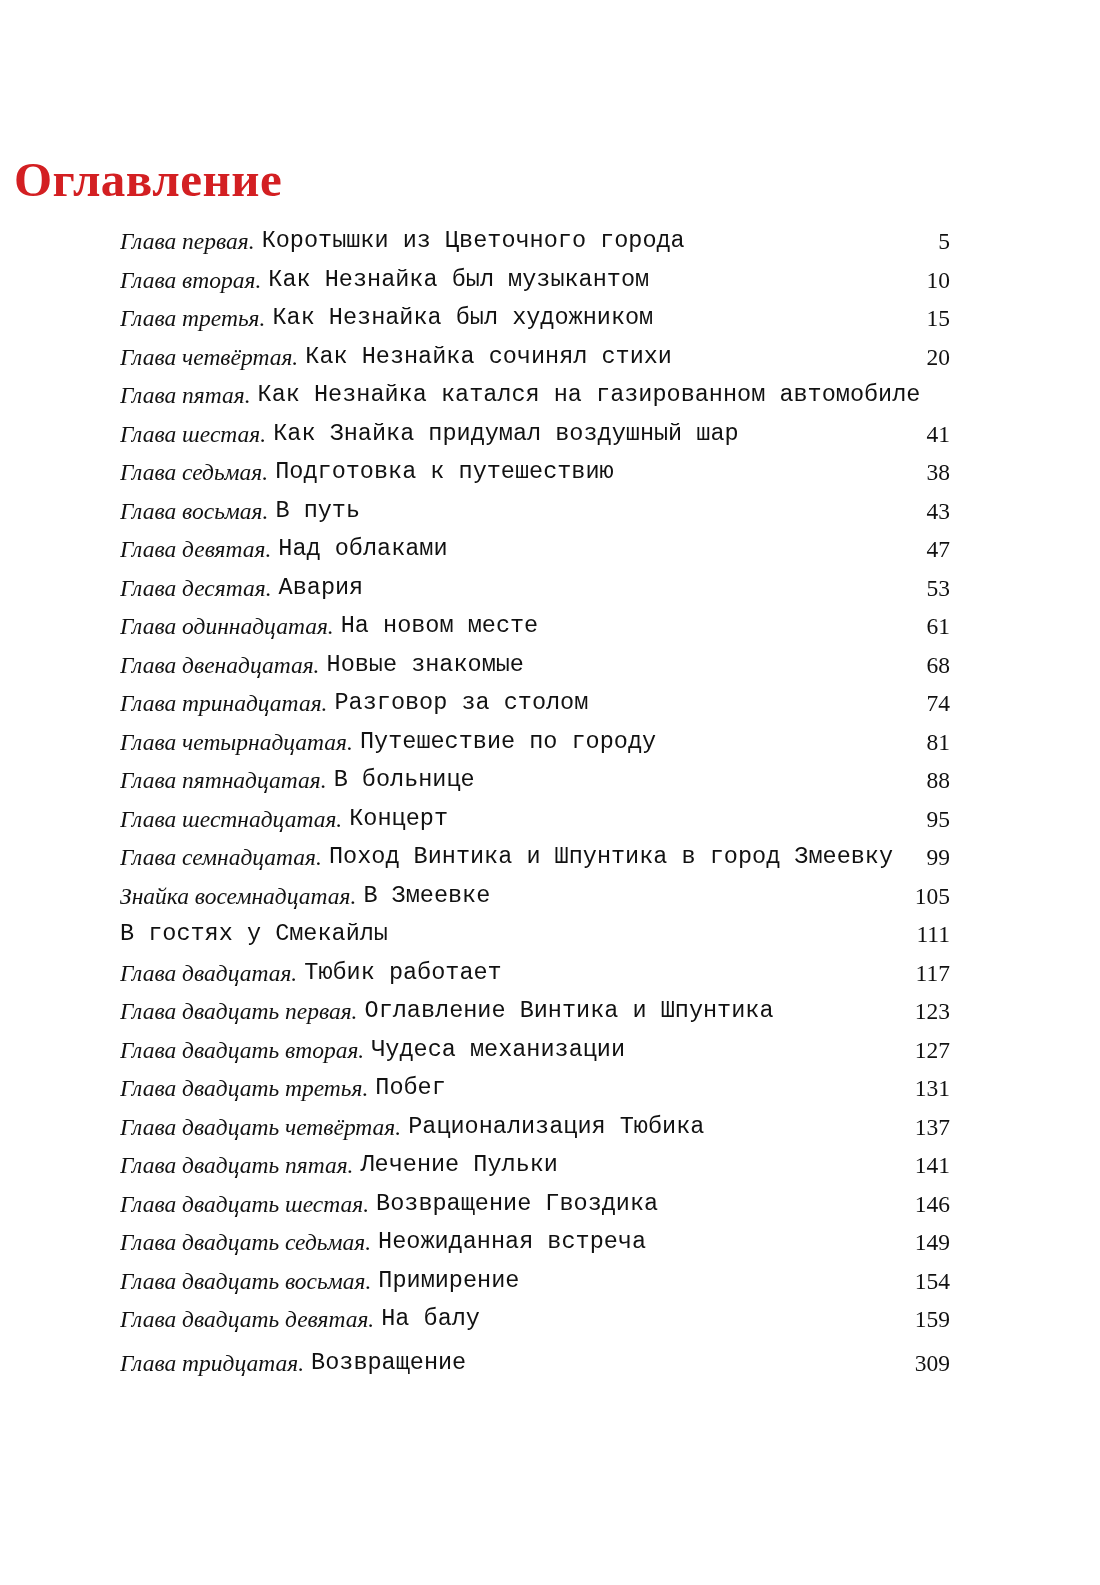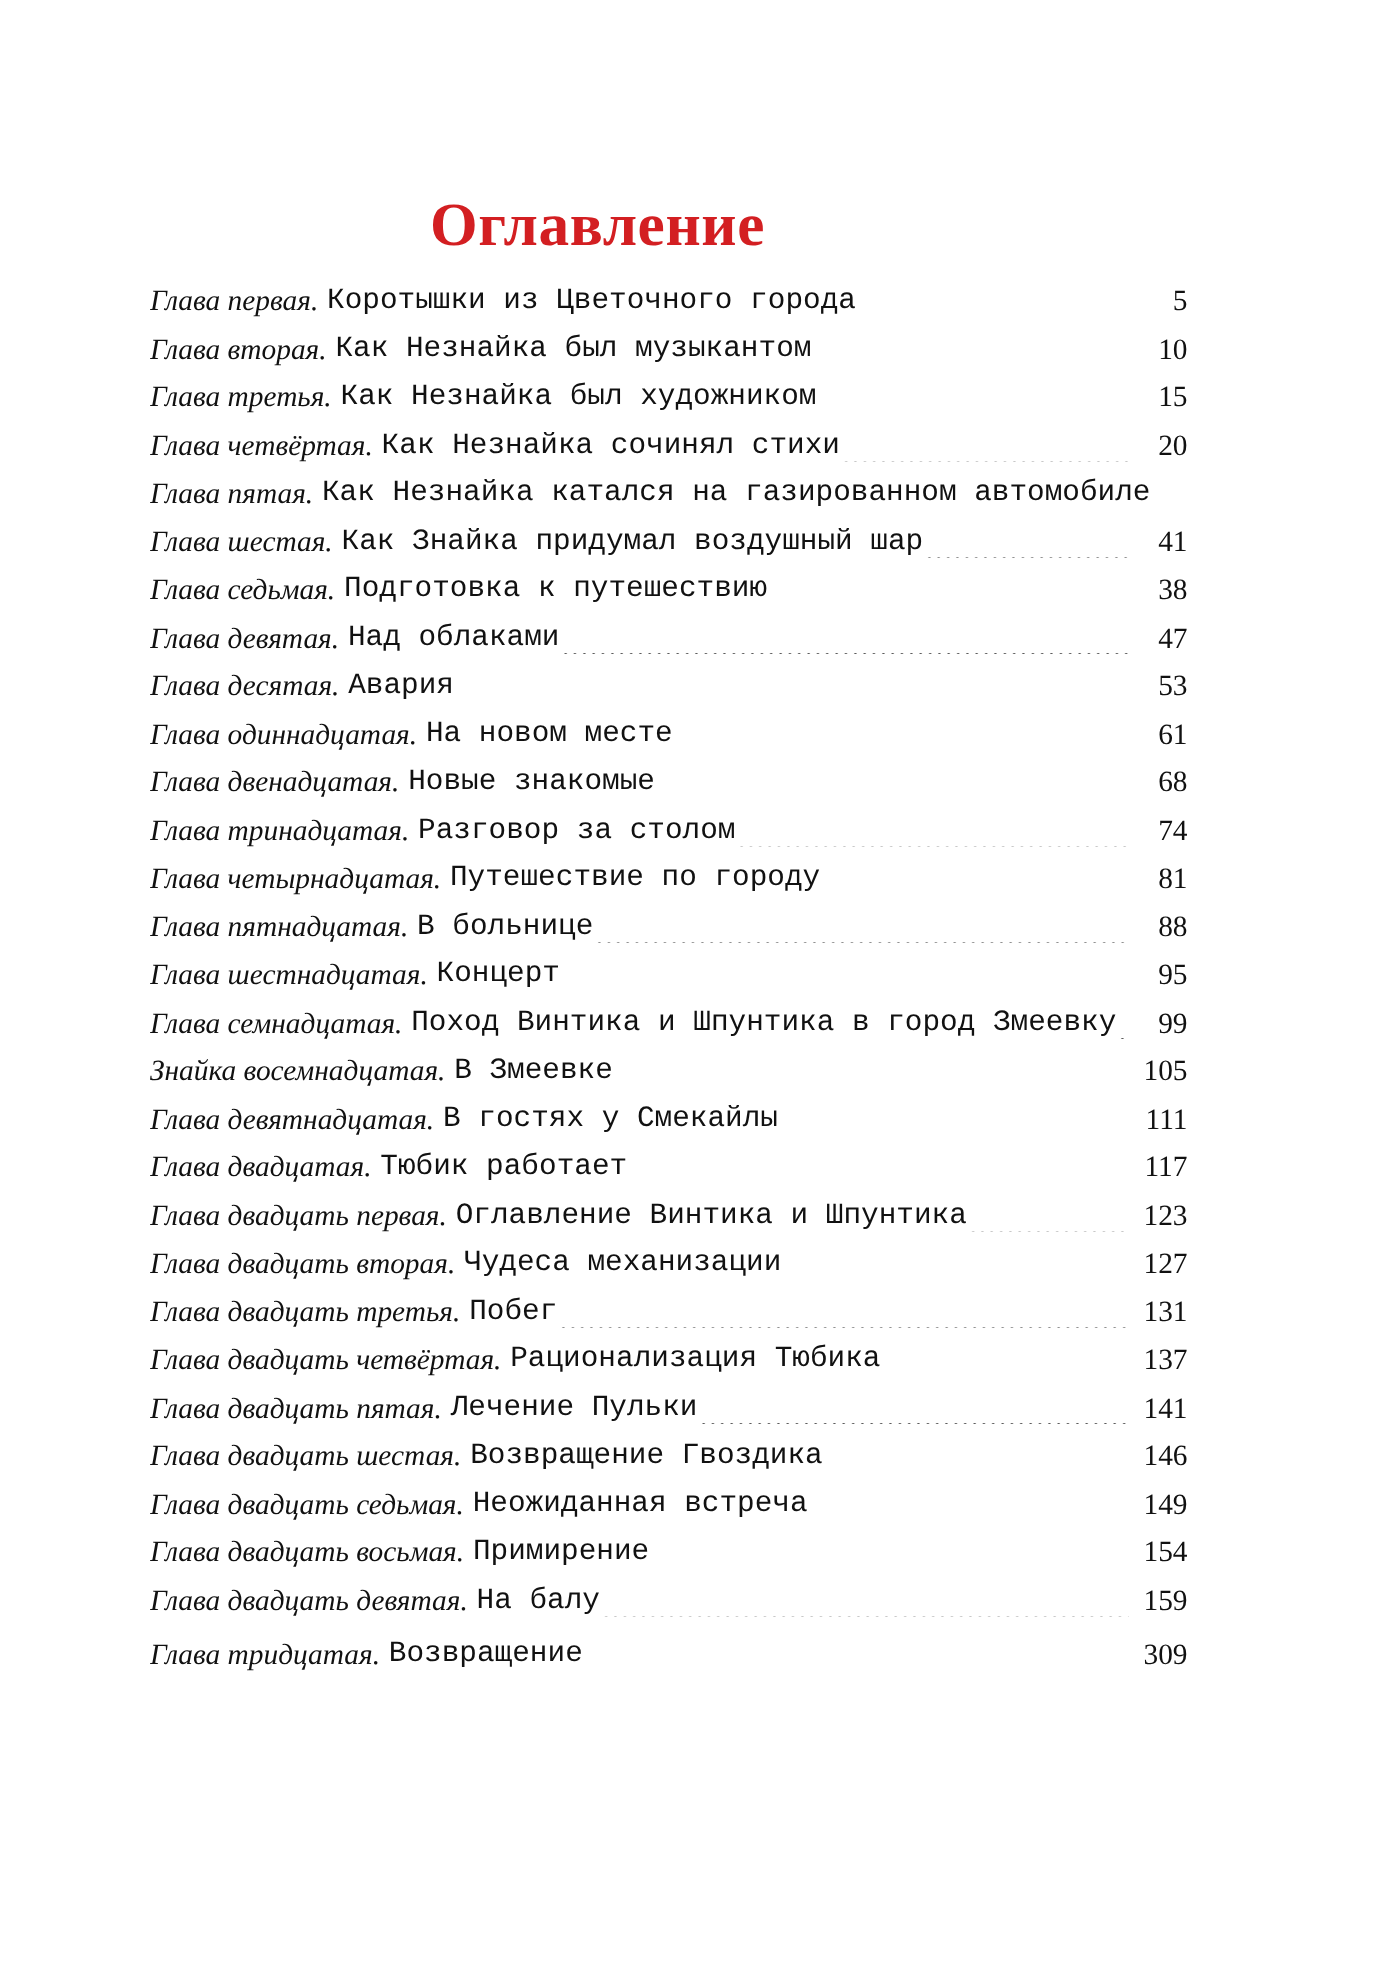--- a/index.html
+++ b/index.html
@@ -21,24 +21,23 @@
     position: absolute;
     left: 0;
     top: 0;
     width: 1100px;
     height: 1585px;
     overflow: hidden;
   }
 
   .toc-title {
     position: absolute;
-    left: 0;
+    left: 14px;
     top: 122px;
     width: 956px;
-    text-align: center;
     font-family: "Liberation Serif", "DejaVu Serif", serif;
     font-weight: 700;
     font-style: normal;
     font-size: 49px;
     letter-spacing: 0.5px;
     color: #d31f22;
     line-height: 1;
   }
 
   .toc-list {
@@ -147,20 +146,26 @@
         <span class="entry-leader"></span>
         <span class="entry-page">41</span>
       </div>
       <div class="toc-entry">
         <span class="entry-chapter">Глава седьмая.</span>
         <span class="entry-title">Подготовка к путешествию</span>
         <span class="entry-leader"></span>
         <span class="entry-page">38</span>
       </div>
       <div class="toc-entry">
+        <span class="entry-chapter">Глава восьмая.</span>
+        <span class="entry-title">В путь</span>
+        <span class="entry-leader"></span>
+        <span class="entry-page">43</span>
+      </div>
+      <div class="toc-entry">
         <span class="entry-chapter">Глава девятая.</span>
         <span class="entry-title">Над облаками</span>
         <span class="entry-leader"></span>
         <span class="entry-page">47</span>
       </div>
       <div class="toc-entry">
         <span class="entry-chapter">Глава десятая.</span>
         <span class="entry-title">Авария</span>
         <span class="entry-leader"></span>
         <span class="entry-page">53</span>
@@ -207,21 +212,20 @@
         <span class="entry-leader"></span>
         <span class="entry-page">99</span>
       </div>
       <div class="toc-entry">
         <span class="entry-chapter">Знайка восемнадцатая.</span>
         <span class="entry-title">В Змеевке</span>
         <span class="entry-leader"></span>
         <span class="entry-page">105</span>
       </div>
       <div class="toc-entry">
-        <span class="entry-chapter">Глава девятнадцатая.</span>
         <span class="entry-title">В гостях у Смекайлы</span>
         <span class="entry-leader"></span>
         <span class="entry-page">111</span>
       </div>
       <div class="toc-entry">
         <span class="entry-chapter">Глава двадцатая.</span>
         <span class="entry-title">Тюбик работает</span>
         <span class="entry-leader"></span>
         <span class="entry-page">117</span>
       </div>

